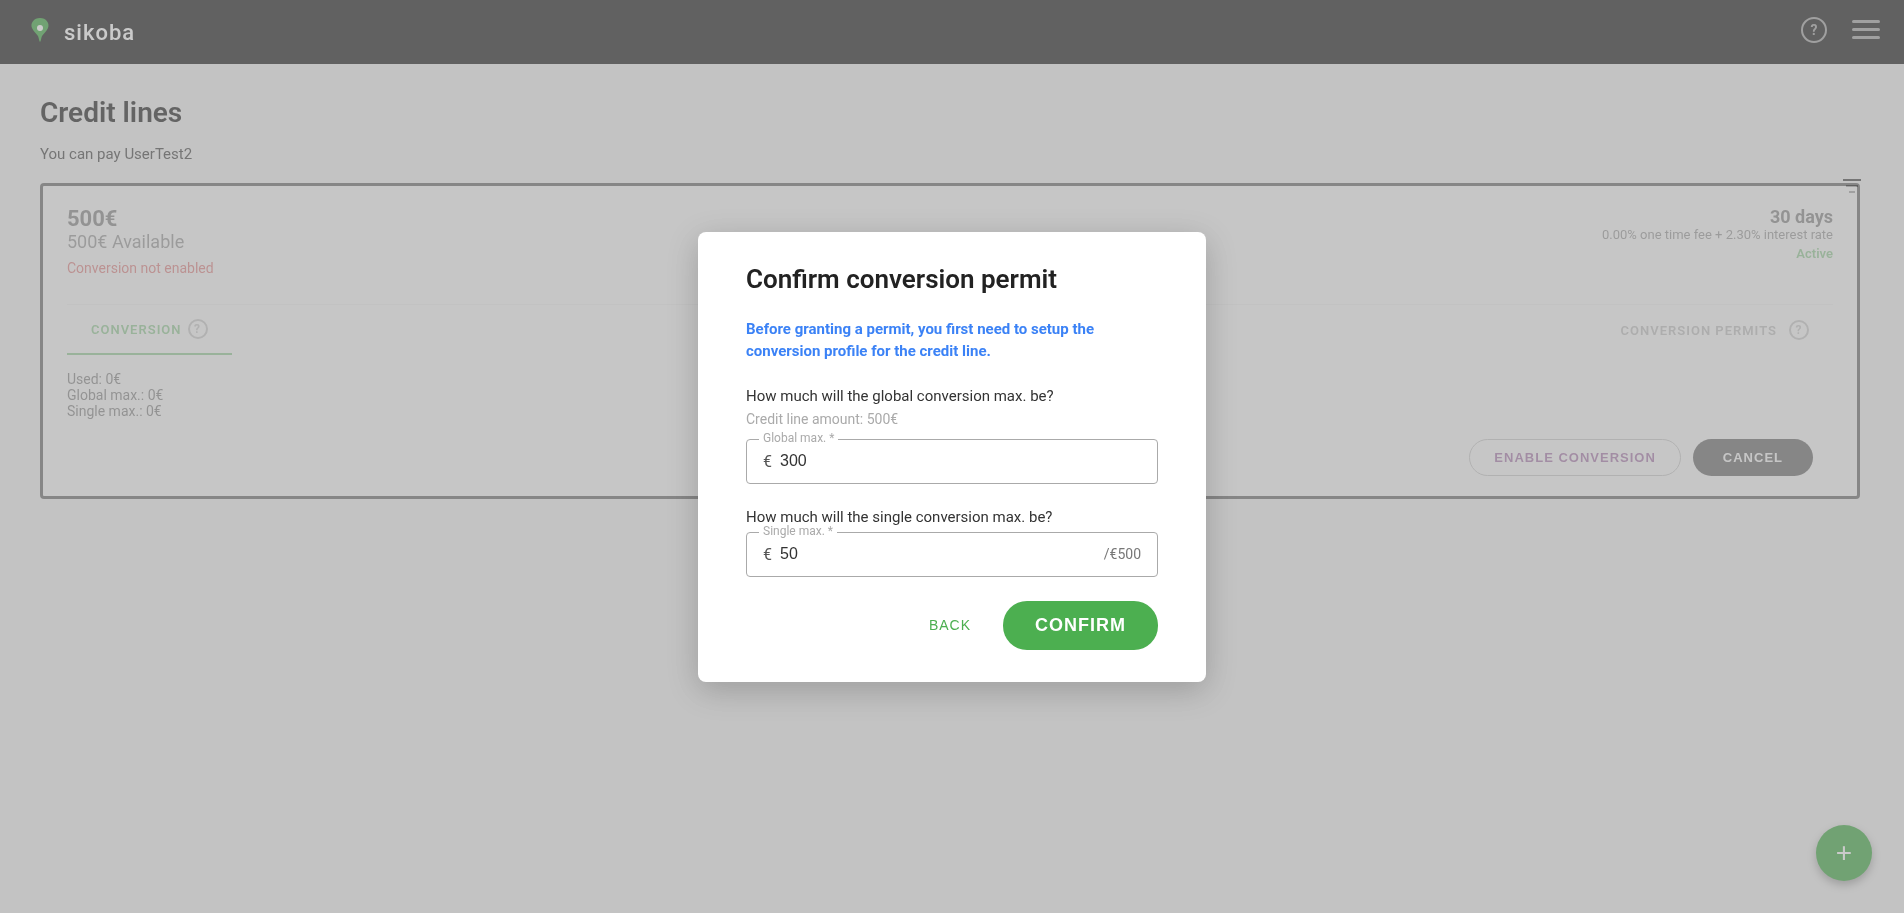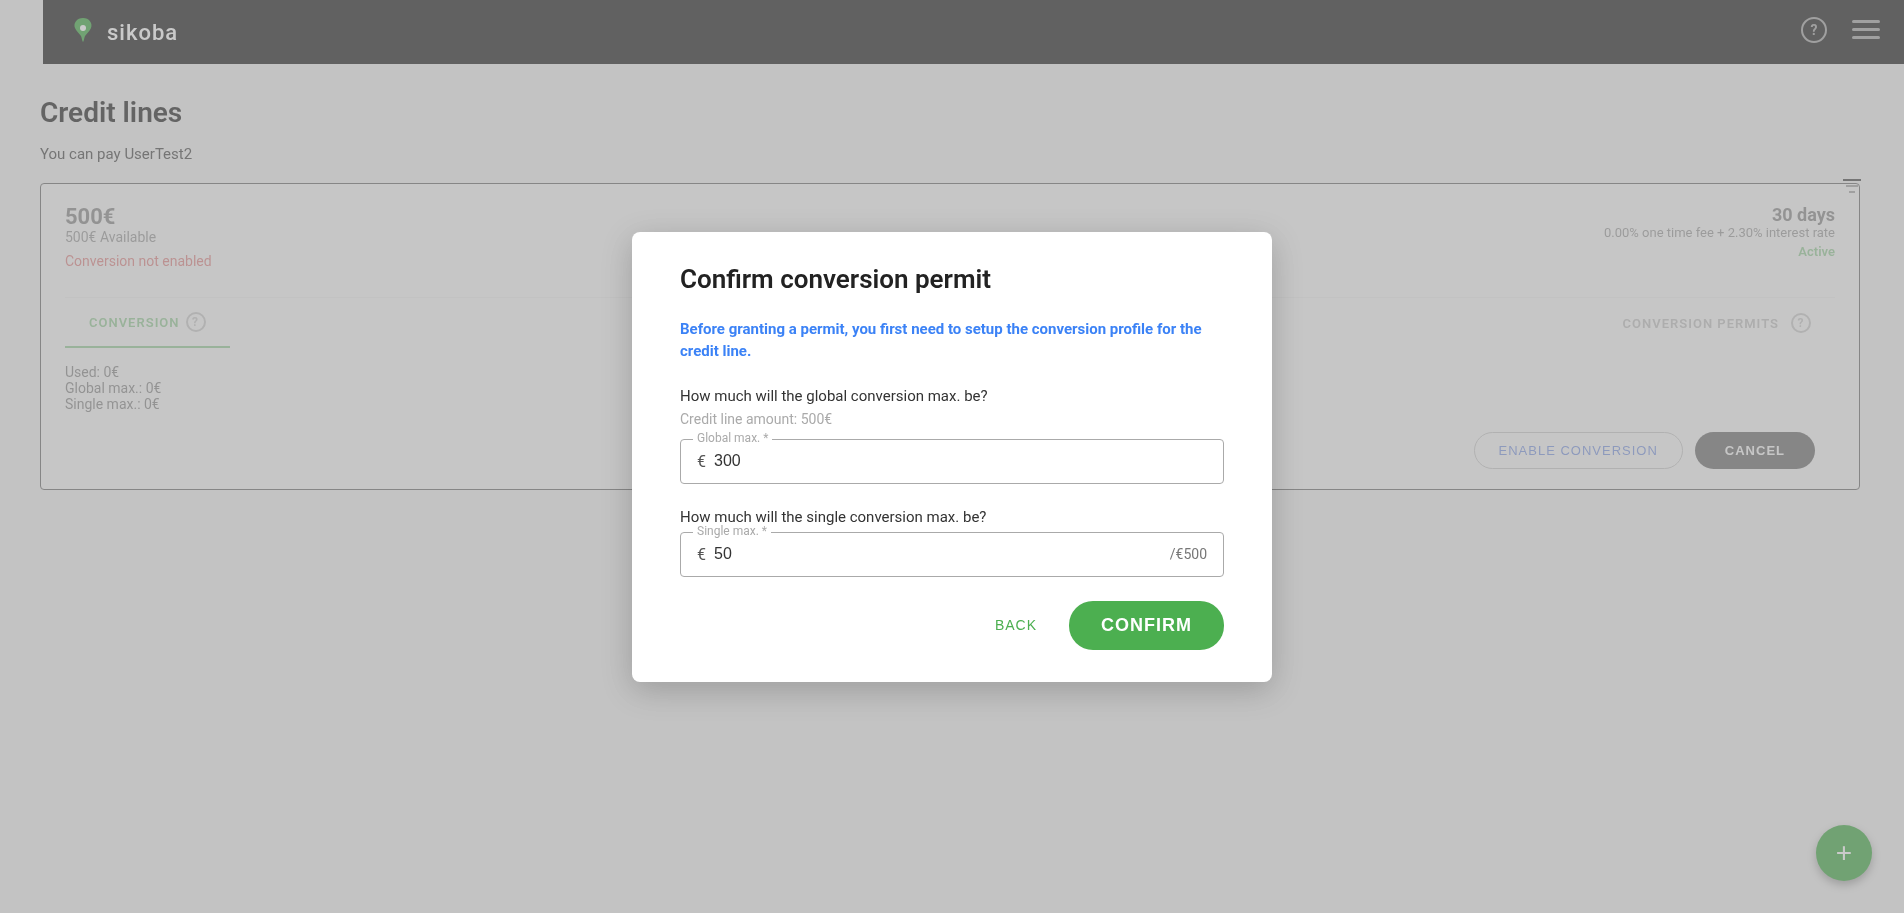--- a/index.html
+++ b/index.html
@@ -15,21 +15,20 @@
     
     .header {
       background: #2d2d2d;
       height: 64px;
       display: flex;
       align-items: center;
       justify-content: space-between;
       padding: 0 24px;
       position: relative;
       z-index: 1;
-      margin-left: 43px;
     }
     .header-logo {
       display: flex;
       align-items: center;
       gap: 8px;
     }
     .header-logo-icon {
       color: #4caf50;
       font-size: 28px;
       line-height: 1;
@@ -67,21 +66,21 @@
 
     .subtitle {
       color: #555;
       font-size: 15px;
       margin-bottom: 20px;
     }
 
     
     .credit-card {
       background: #fff;
-      border: 1px solid #000000;
+      border: 3px solid #000000;
       border-radius: 4px;
       padding: 20px 24px;
       max-width: 1820px;
       opacity: 0.5;
     }
 
     .credit-card-header {
       display: flex;
       justify-content: space-between;
       align-items: flex-start;
@@ -95,21 +94,21 @@
     }
 
     .credit-days {
       font-size: 18px;
       font-weight: 700;
       color: #333;
     }
 
     .credit-available {
       color: #555;
-      font-size: 14px;
+      font-size: 18px;
       margin-bottom: 4px;
     }
 
     .credit-fee {
       color: #555;
       font-size: 13px;
     }
 
     .conversion-not-enabled {
       color: #d32f2f;
@@ -174,23 +173,23 @@
       margin-top: 20px;
       padding-right: 20px;
     }
 
     .btn-enable {
       background: #fff;
       border: 1px solid #aaa;
       border-radius: 24px;
       padding: 10px 24px;
       font-size: 13px;
-      font-weight: 400;
-      letter-spacing: 1px;
-      color: #1d4ed8;
+      font-weight: 700;
+      letter-spacing: 1px;
+      color: #701a75;
       cursor: pointer;
     }
 
     .btn-cancel-red {
       background: #000000;
       border: none;
       border-radius: 24px;
       padding: 10px 30px;
       font-size: 13px;
       font-weight: 700;
@@ -227,21 +226,21 @@
       z-index: 10;
       display: flex;
       align-items: center;
       justify-content: center;
     }
 
     
     .modal {
       background: #fff;
       border-radius: 8px;
-      width: 640px;
+      width: 508px;
       padding: 32px 48px;
       box-shadow: 0 8px 32px rgba(0,0,0,0.2);
       position: relative;
       z-index: 20;
     }
 
     .modal-title {
       font-size: 26px;
       font-weight: 600;
       color: #222;

